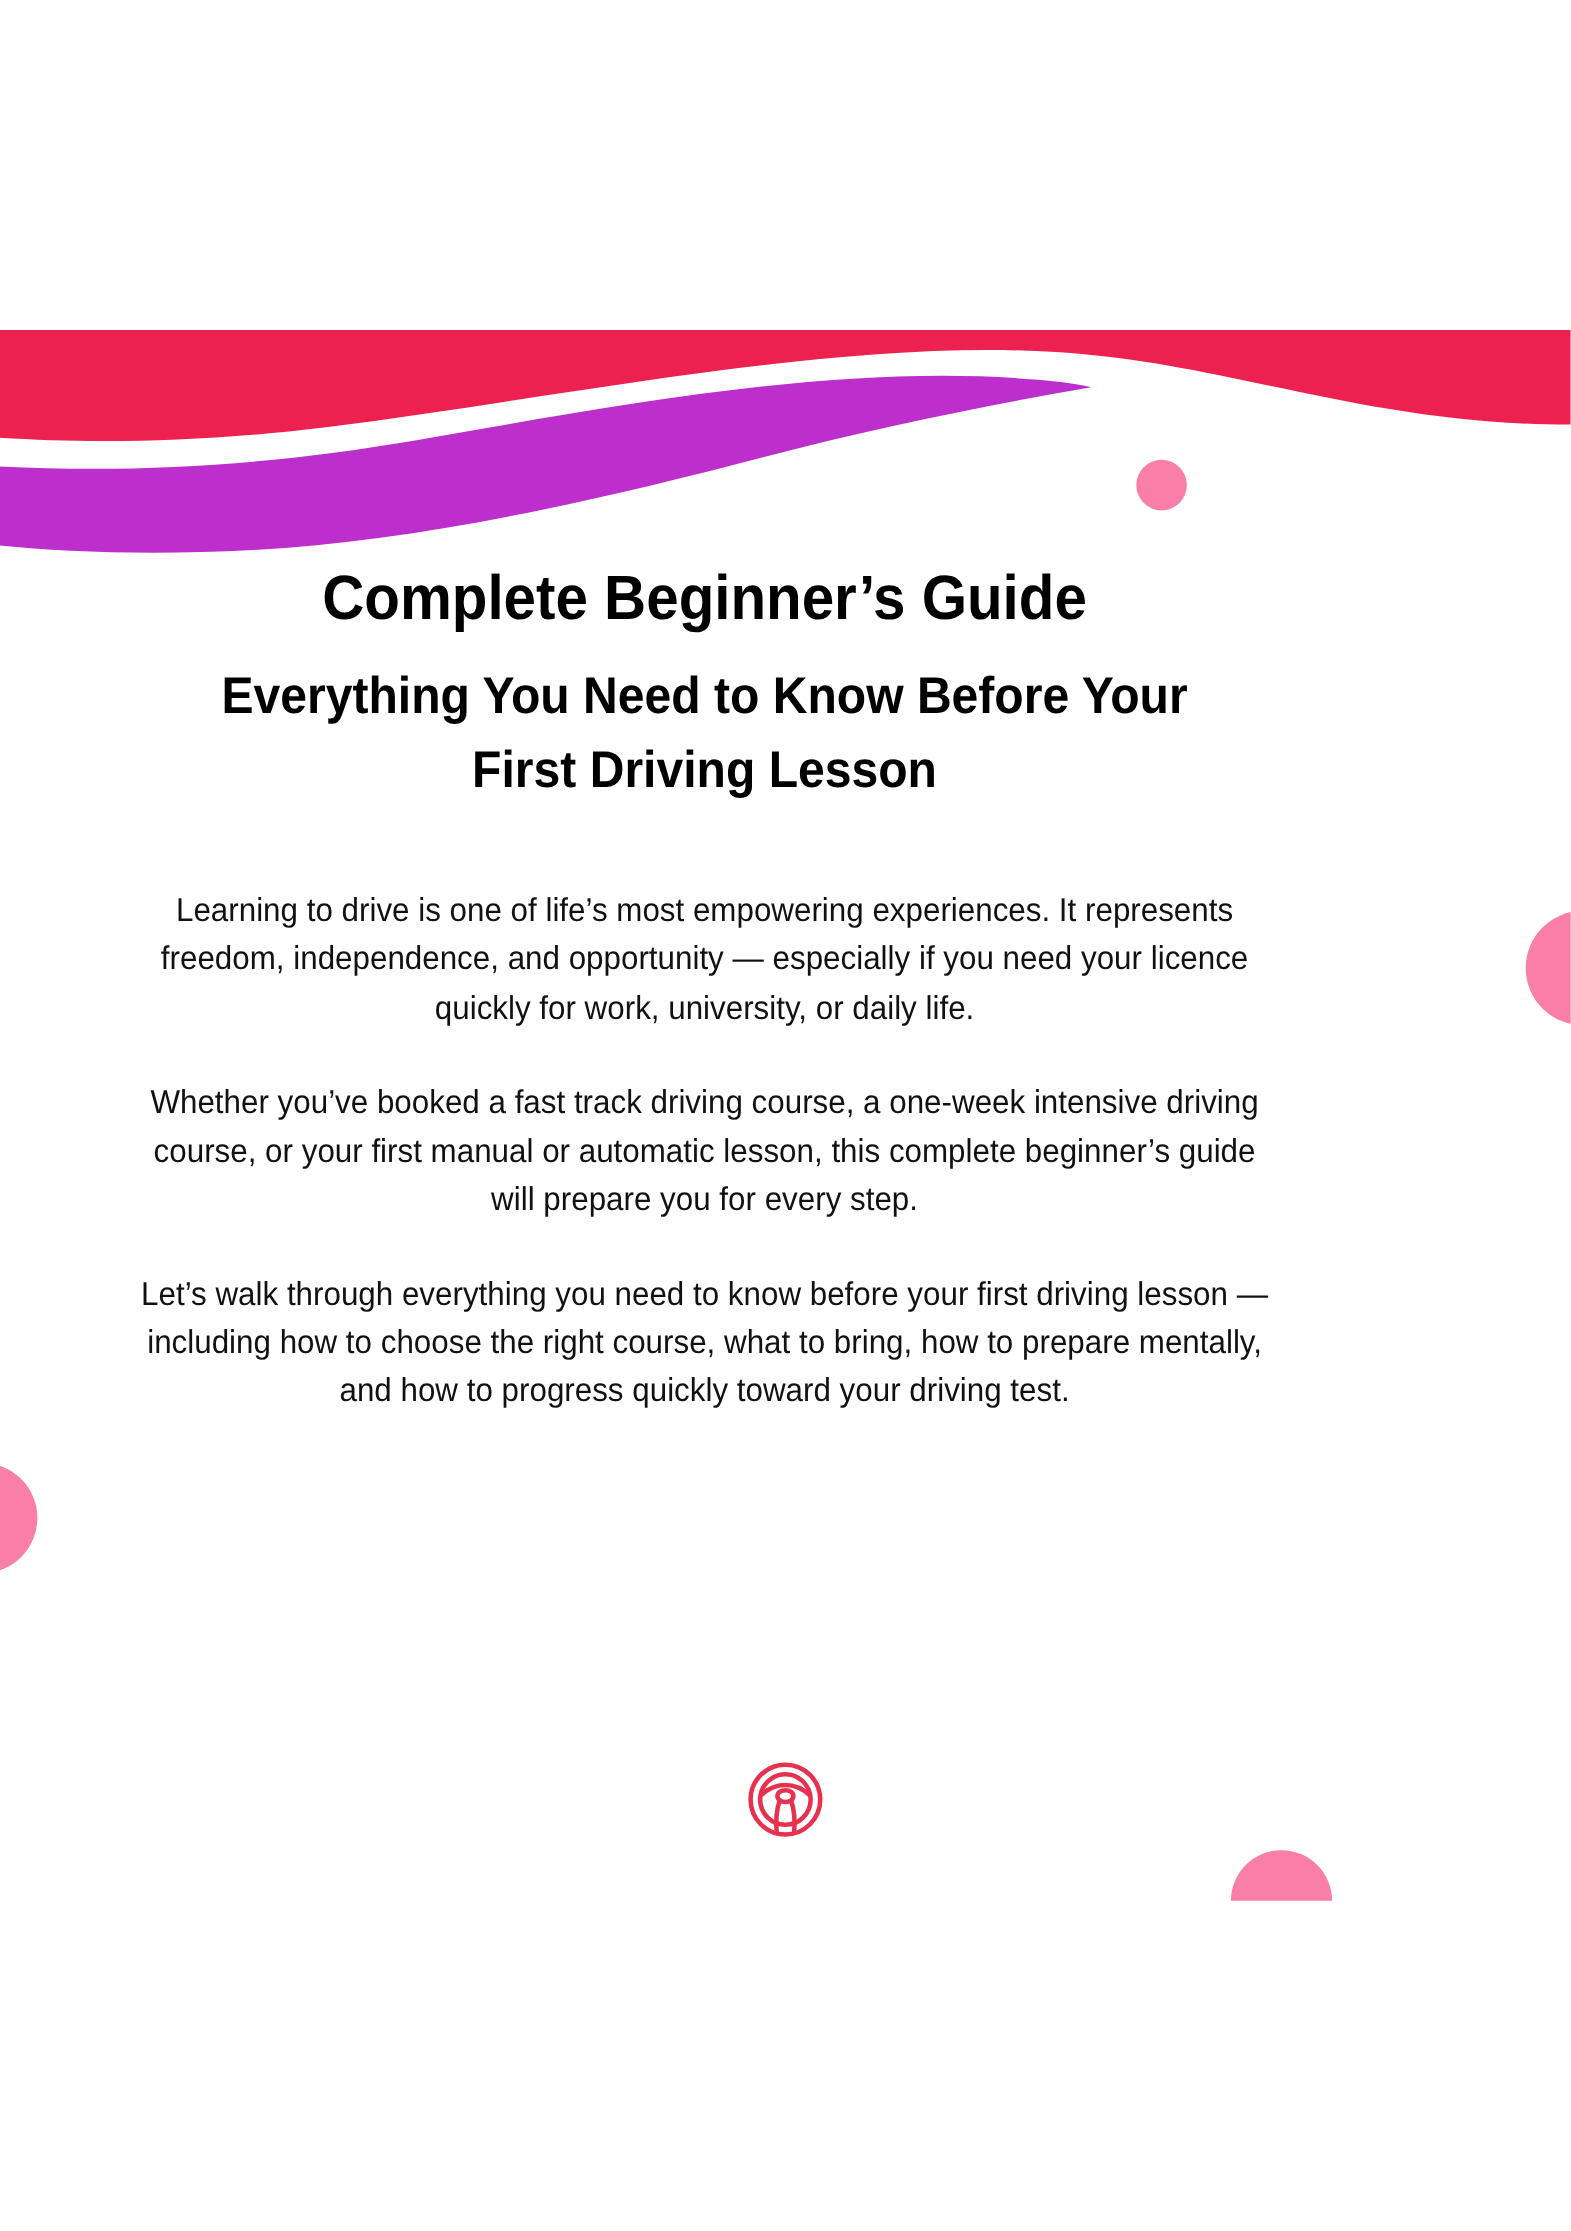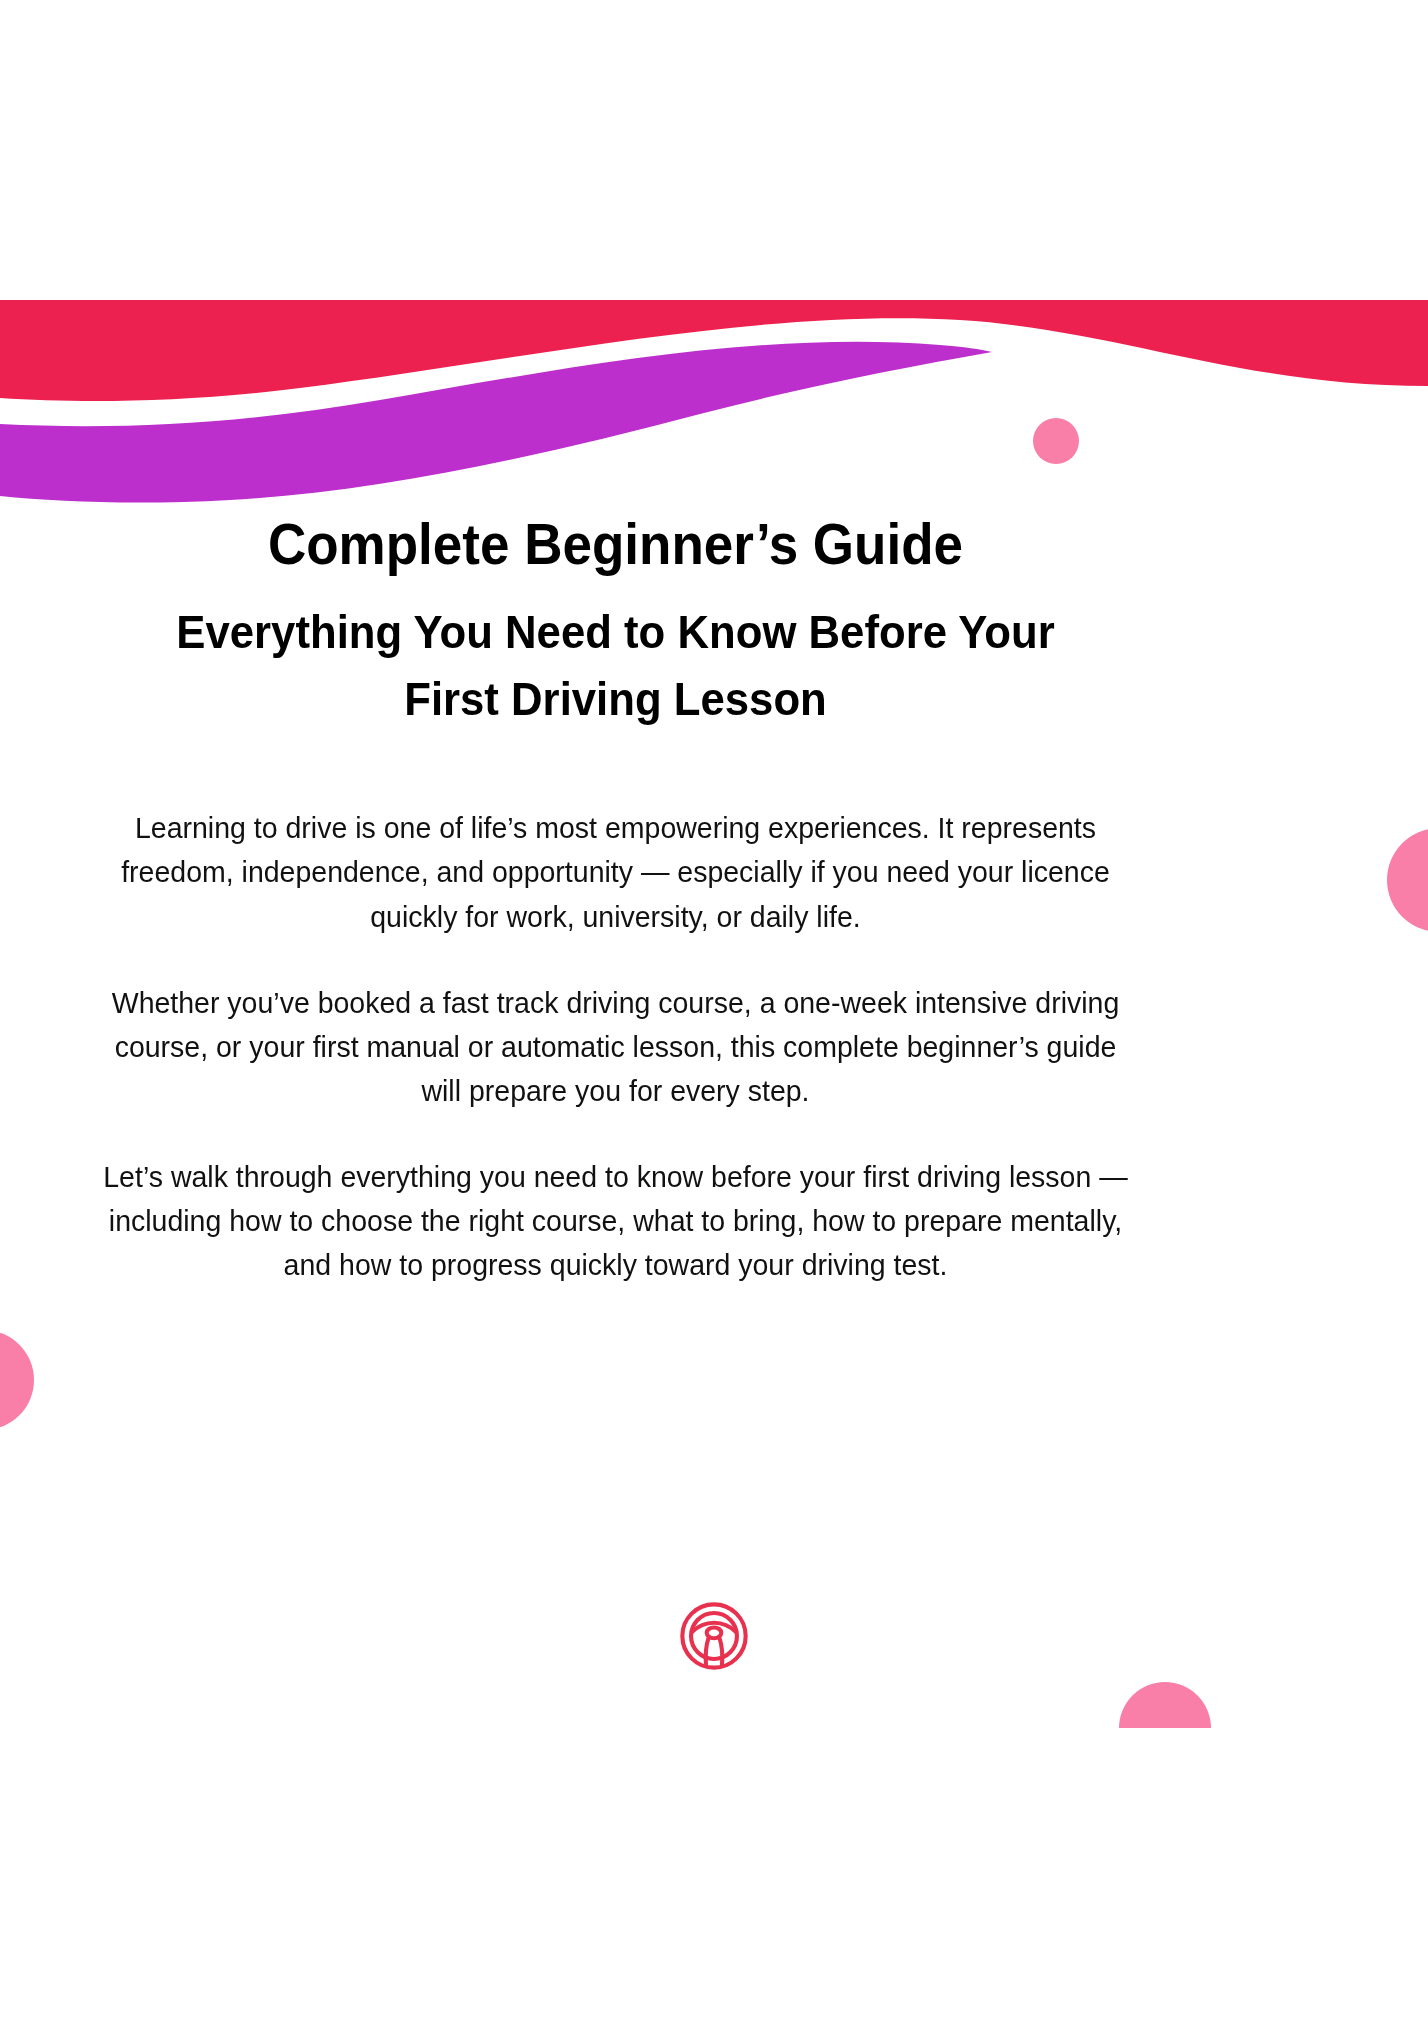--- a/index.html
+++ b/index.html
@@ -64,23 +64,24 @@
     left: 1119px;
     top: 1682px;
     width: 92px;
     height: 46px;
     border-radius: 46px 46px 0 0;
   }
 
   
   .content {
     position: absolute;
-    left: 15px;
+    left: 0;
     top: 0;
     width: 1201px;
+    padding-left: 40px;
   }
   .title {
     margin: 0;
     padding: 515px 60px 0 60px;
     text-align: center;
     font-size: 57px;
     line-height: 1.05;
     font-weight: 700;
     color: #000000;
     font-stretch: condensed;

